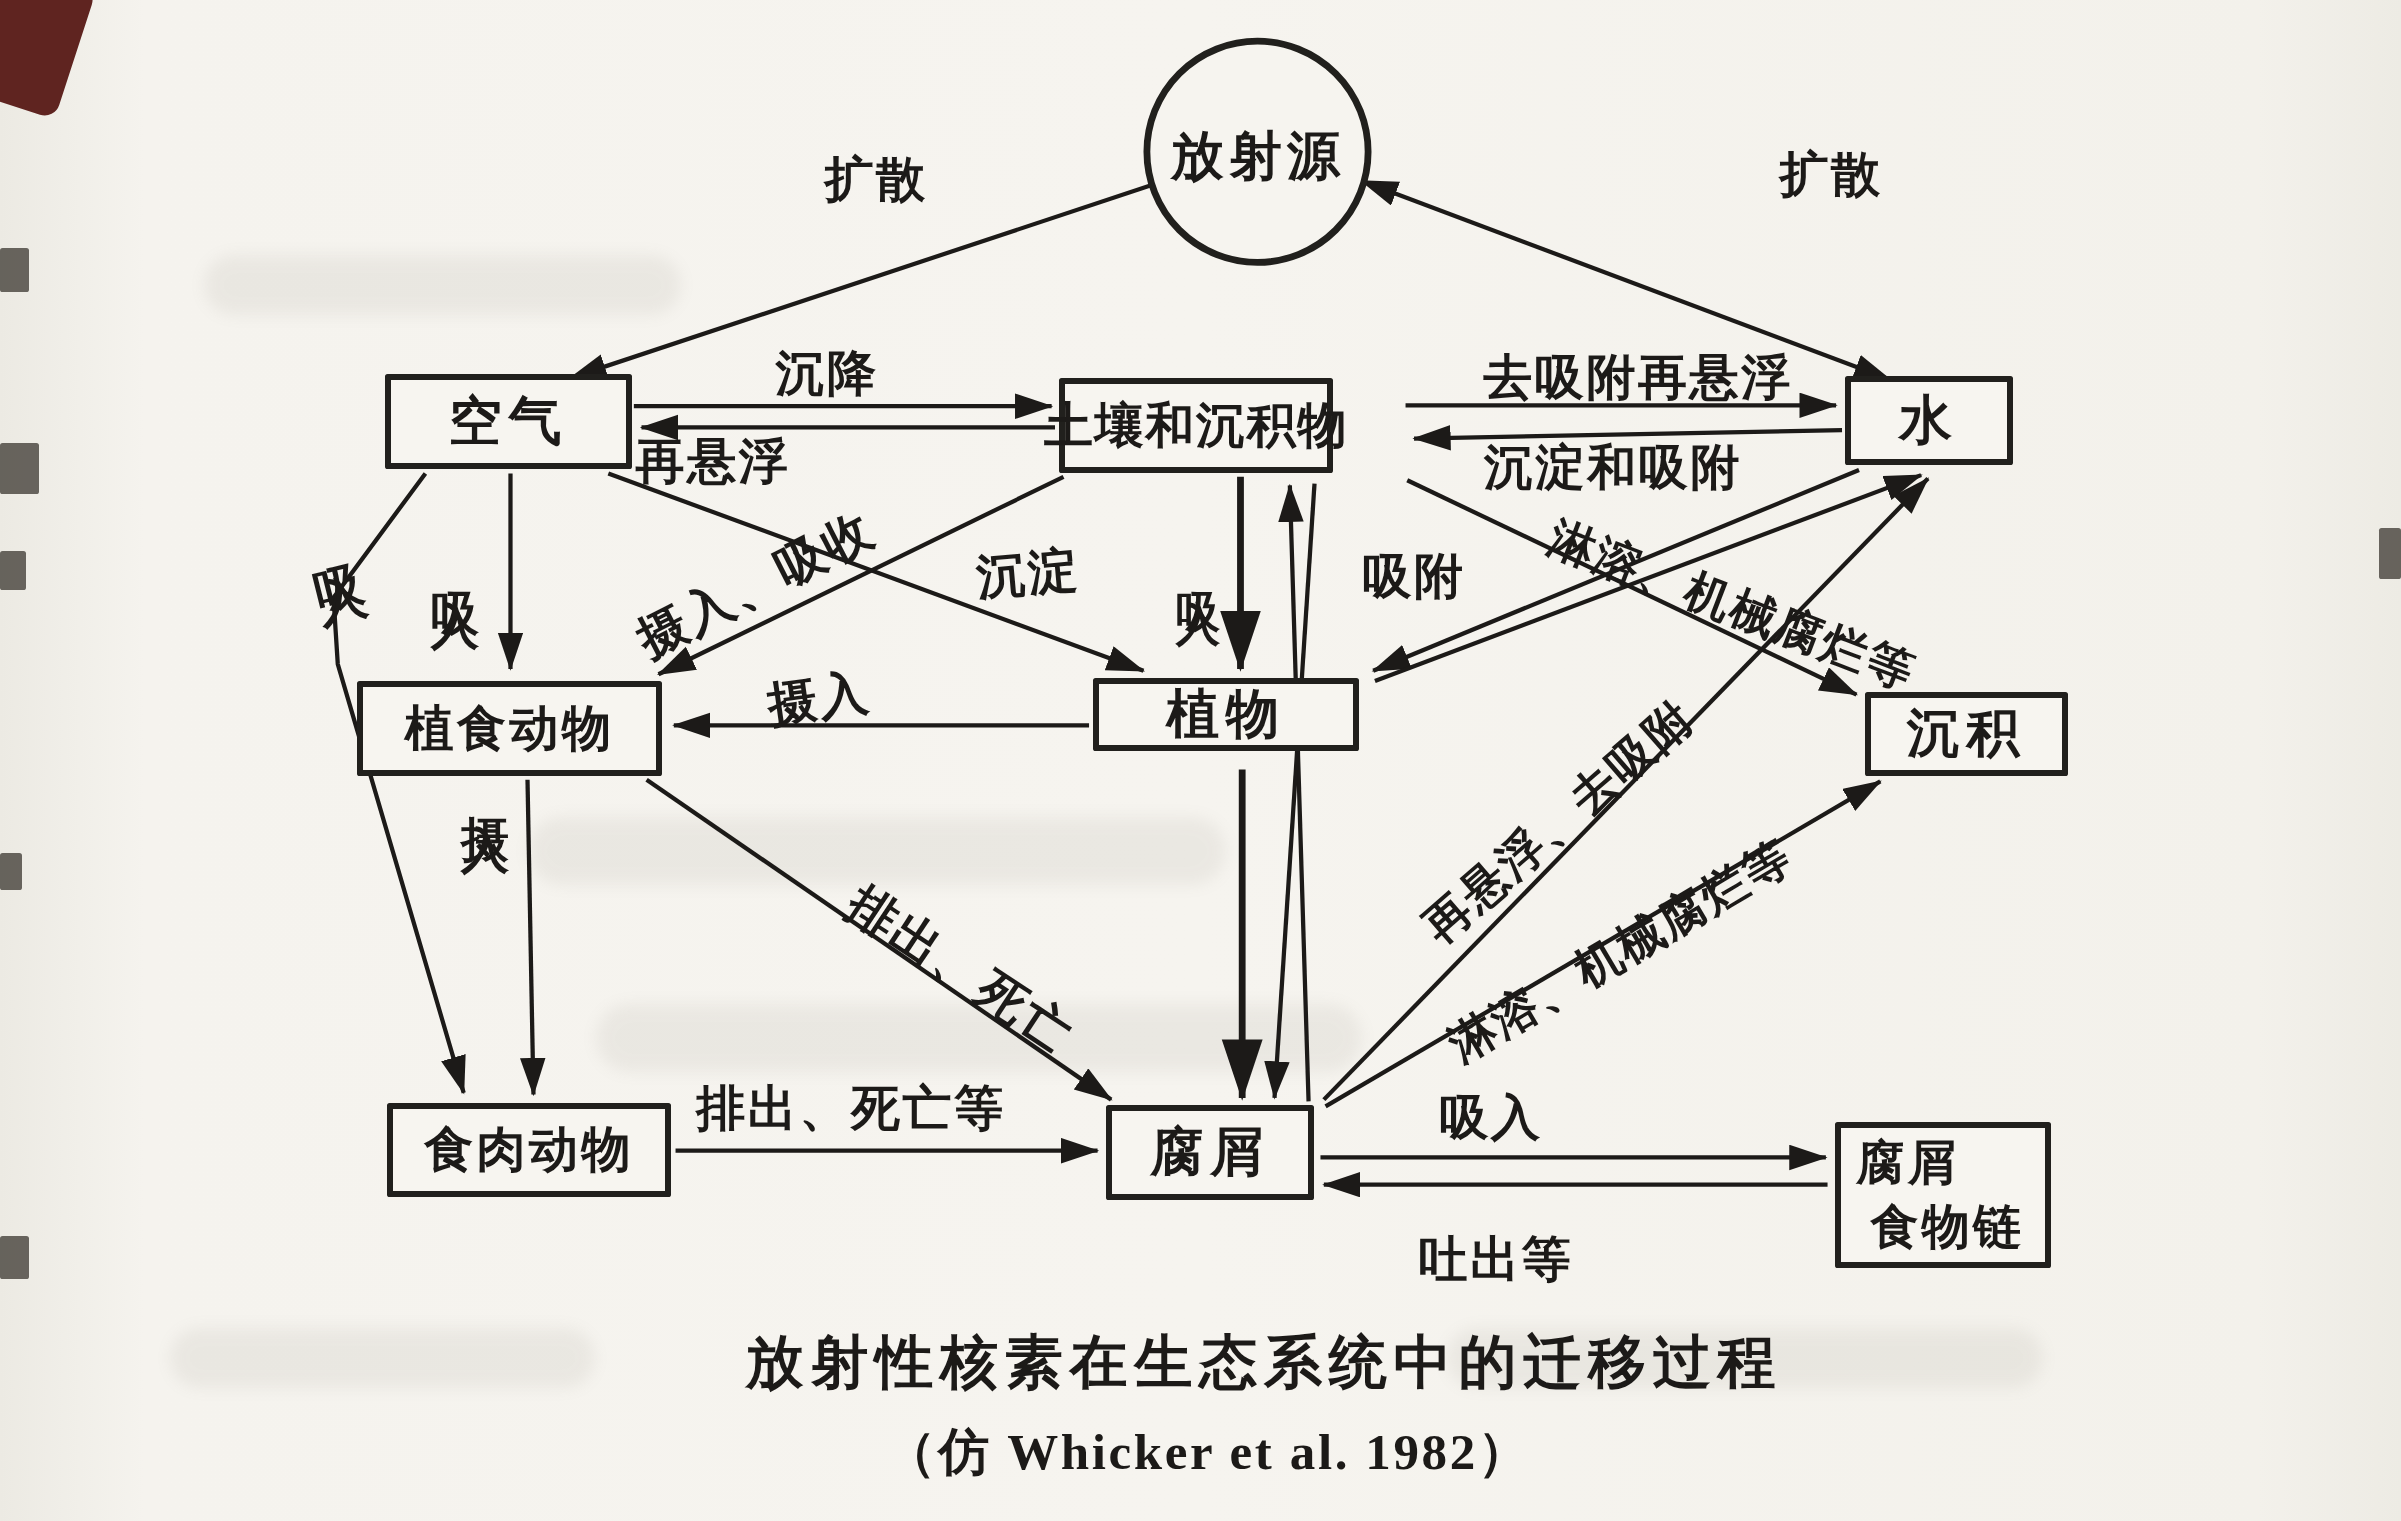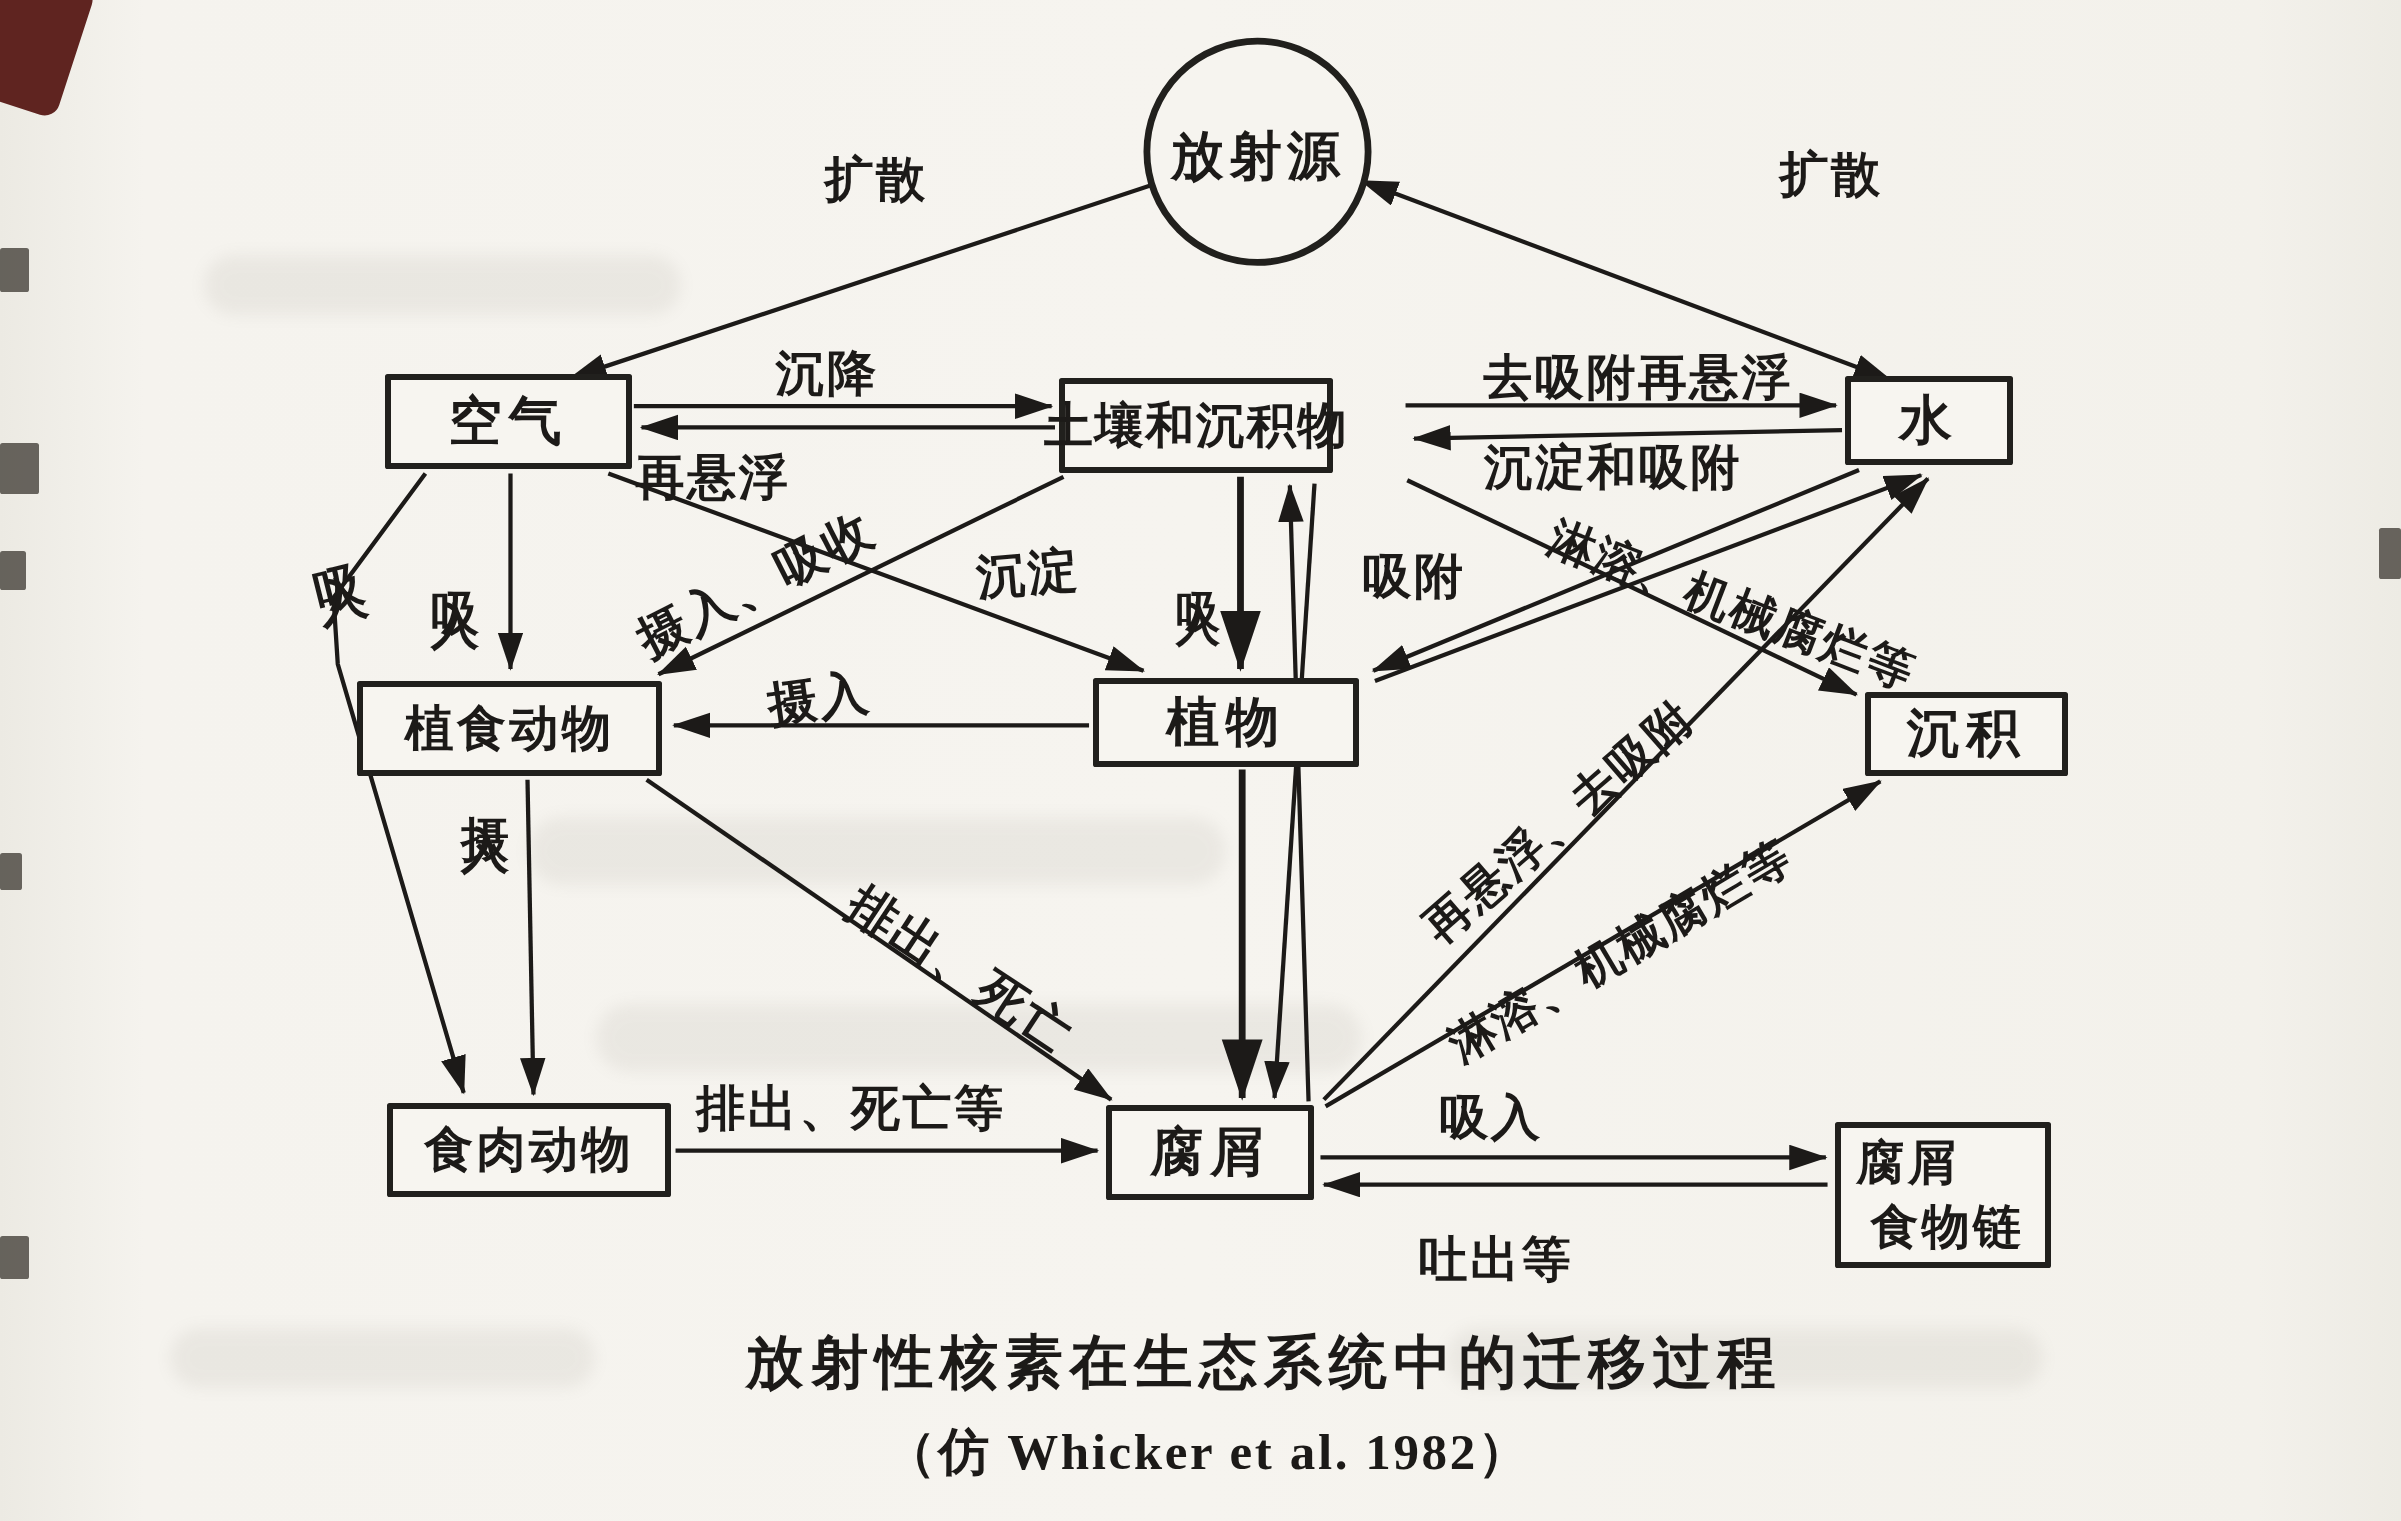--- a/index.html
+++ b/index.html
@@ -96,41 +96,41 @@
     </div>
   <div class="node" style="left:1059px;top:378px;width:274px;height:95px;font-size:49px;letter-spacing:1.7px;">
       <span>土壤和沉积物</span>
     </div>
   <div class="node" style="left:1845px;top:376px;width:168px;height:89px;">
       <span>水</span>
     </div>
   <div class="node" style="left:357px;top:681px;width:305px;height:95px;font-size:49px;letter-spacing:3.4px;">
       <span>植食动物</span>
     </div>
-  <div class="node" style="left:1093px;top:678px;width:266px;height:89px;">
+  <div class="node" style="left:1093px;top:678px;width:266px;height:73px;">
       <span>植物</span>
     </div>
   <div class="node" style="left:1865px;top:692px;width:203px;height:84px;">
       <span>沉积</span>
     </div>
   <div class="node" style="left:387px;top:1103px;width:284px;height:94px;font-size:49px;letter-spacing:3.4px;">
       <span>食肉动物</span>
     </div>
   <div class="node" style="left:1106px;top:1105px;width:208px;height:95px;">
       <span>腐屑</span>
     </div>
   <div class="node twoline" style="left:1835px;top:1122px;width:216px;height:146px;font-size:48px;">
     <span class="l1">腐屑</span>
     <span class="l2">食物链</span>
   </div>
 
   <div class="elabel" style="left:876px;top:180px;">扩散</div>
   <div class="elabel" style="left:1831px;top:175px;">扩散</div>
   <div class="elabel" style="left:827px;top:374px;">沉降</div>
-  <div class="elabel" style="left:713px;top:478px;">再悬浮</div>
+  <div class="elabel" style="left:713px;top:462px;">再悬浮</div>
   <div class="elabel" style="left:1638px;top:378px;">去吸附再悬浮</div>
   <div class="elabel" style="left:1613px;top:468px;">沉淀和吸附</div>
   <div class="vlabel" style="left:455px;top:562px;">吸入</div>
   <div class="vlabel" style="left:326px;top:538px;transform:translate(-50%,-50%) rotate(-14deg);">吸入</div>
   <div class="elabel" style="left:756px;top:585px;transform:translate(-50%,-50%) rotate(-27deg);">摄入、吸收</div>
   <div class="elabel" style="left:1028px;top:574px;transform:translate(-50%,-50%) rotate(-5deg);">沉淀</div>
   <div class="vlabel" style="left:1198px;top:565px;font-size:44px;">吸入</div>
   <div class="elabel" style="left:1414px;top:577px;">吸附</div>
   <div class="elabel" style="left:1732px;top:606px;transform:translate(-50%,-50%) rotate(21deg);font-size:46px;">淋溶、机械腐烂等</div>
   <div class="elabel" style="left:1559px;top:822px;transform:translate(-50%,-50%) rotate(-41deg);font-size:46px;">再悬浮、去吸附</div>

